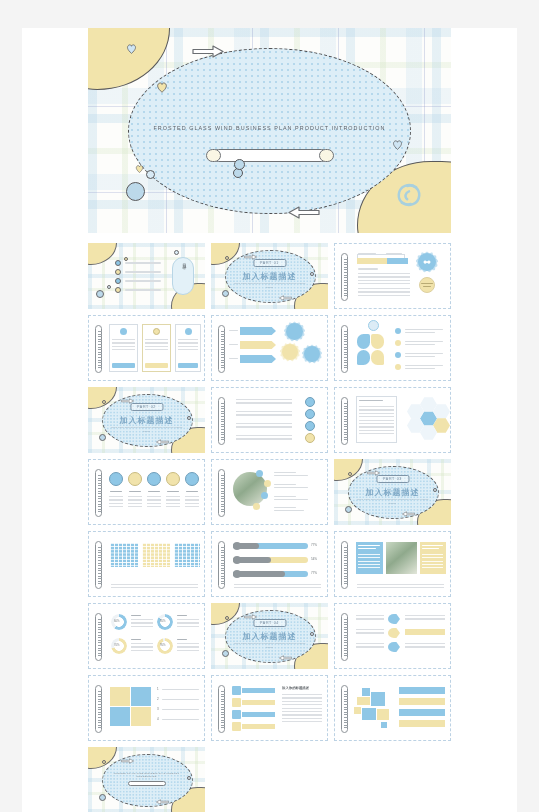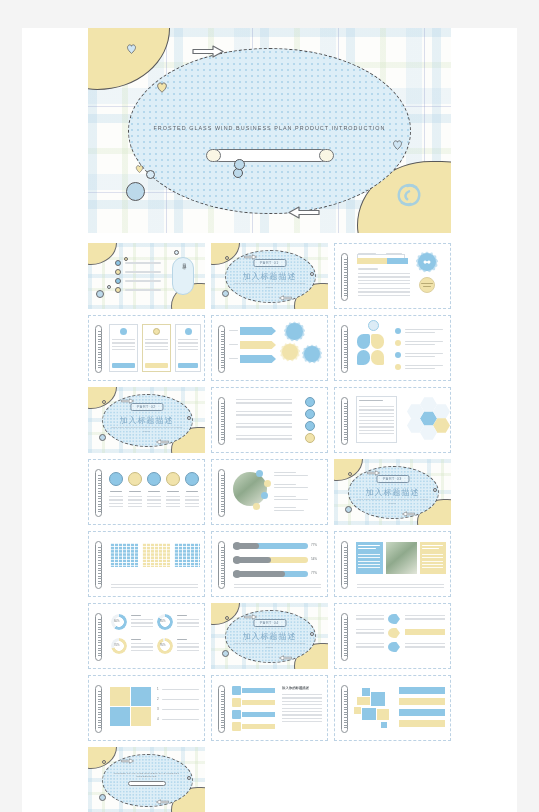--- a/index.html
+++ b/index.html
@@ -120,21 +120,21 @@
     background-size:3.2px 3.2px;
   }
   .part-badge {
     position:absolute; left:50%; top:16px; transform:translateX(-50%);
     border:.7px solid #7f95a8; border-radius:2px; padding:1px 6px;
     font-size:3.6px; letter-spacing:.7px; color:#6f8498; background:rgba(255,255,255,.45);
   }
   .part-title {
     position:absolute; left:50%; top:28px; transform:translateX(-50%);
     font-size:8px; color:#7ea8c6; letter-spacing:1px; white-space:nowrap;
-    font-weight:normal;
+    font-weight:bold;
   }
   .part-sub {
     position:absolute; left:50%; top:39px; transform:translateX(-50%);
     width:74px; text-align:center; font-size:2.3px; color:#9bb0bf; line-height:1.55;
   }
 
   
   .side-tab {
     position:absolute; left:6px; top:9px; width:7px; height:48px;
     border:.8px solid #8e9499; border-radius:4px; background:#fff;

